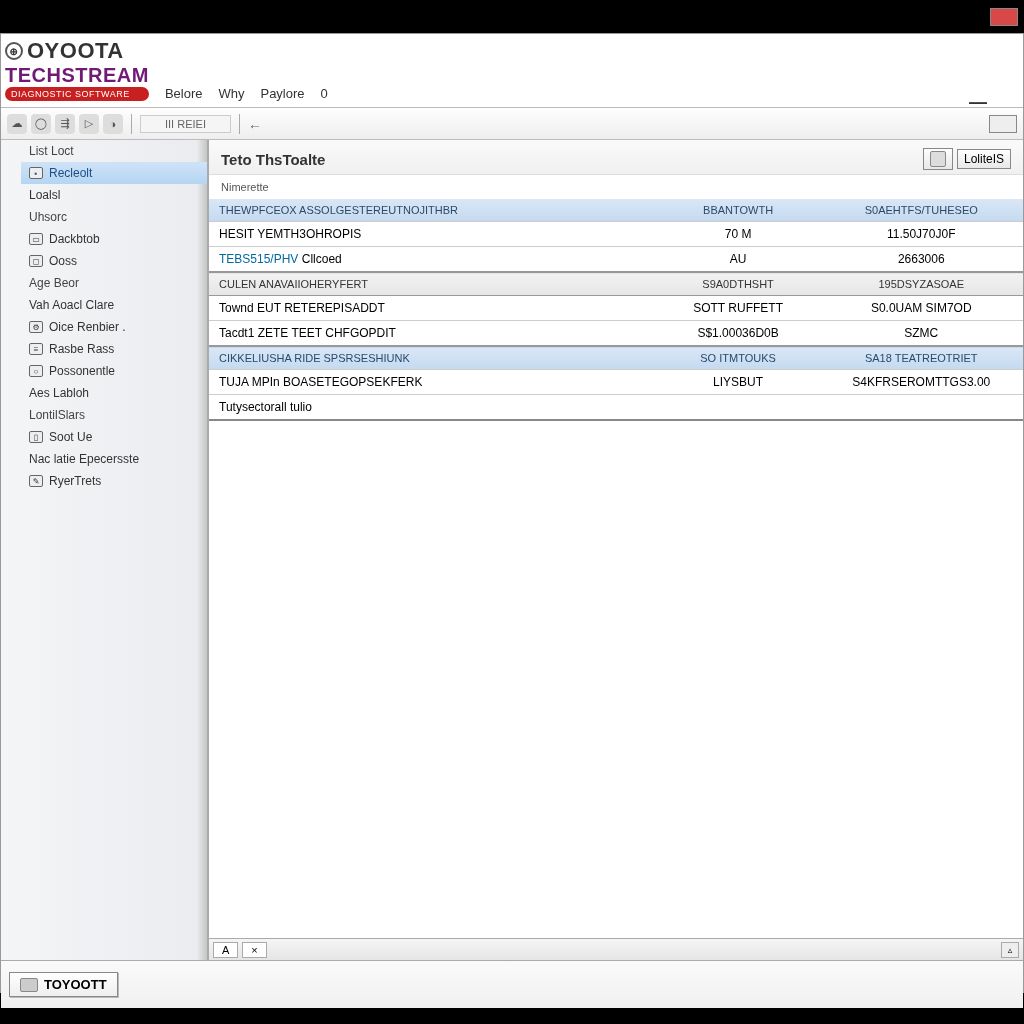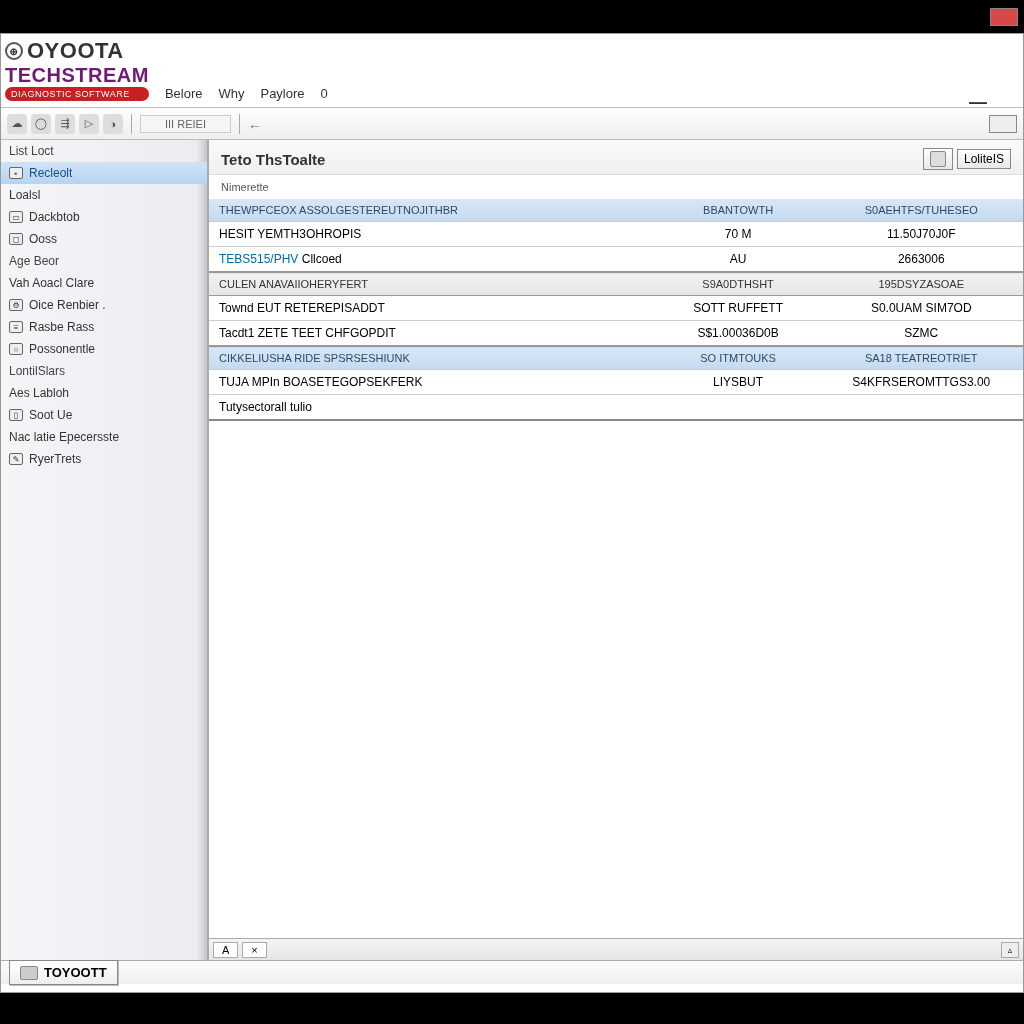--- a/index.html
+++ b/index.html
@@ -16,21 +16,21 @@
 .menubar { display: flex; align-items: flex-end; gap: 16px; padding: 34px 0 6px 8px; font-size: 13px; color: #333; }
 .menubar span { cursor: pointer; margin-top: 18px; }
 .min-btn { position: absolute; right: 36px; top: 58px; font-size: 18px; font-weight: bold; color: #333; }
 .toolbar { height: 32px; border-bottom: 1px solid #bbb; background: linear-gradient(#fefefe, #eee); display: flex; align-items: center; padding: 0 6px; gap: 4px; }
 .tool-icon { width: 20px; height: 20px; border-radius: 4px; background: #ddd; display: flex; align-items: center; justify-content: center; font-size: 11px; color: #555; }
 .tool-sep { width: 1px; height: 20px; background: #aaa; margin: 0 4px; }
 .tool-text { font-size: 11px; color: #666; border: 1px solid #ccc; padding: 2px 24px; background: #f5f5f5; }
 .tool-right { margin-left: auto; width: 28px; height: 18px; border: 1px solid #888; background: #eee; }
 .main-area { display: flex; height: 820px; }
 .sidebar { width: 208px; border-right: 2px solid #aaa; background: linear-gradient(to right, #f4f5f7 0%, #eaecef 95%, #c5c5c5 100%); overflow-y: auto; font-size: 12px; }
-.side-item { padding: 4px 8px; display: flex; align-items: center; gap: 6px; cursor: pointer; color: #333; }
+.side-item { padding: 4px 8px; display: flex; align-items: center; gap: 6px; cursor: pointer; color: #333; margin-left: 20px; }
 .side-item.selected { background: linear-gradient(#cfe3f8, #b5d5f2); color: #1a4d8a; }
 .side-item.header { font-weight: normal; color: #444; }
 .side-icon { width: 14px; height: 12px; border: 1px solid #666; background: #eee; border-radius: 2px; font-size: 8px; display: flex; align-items: center; justify-content: center; }
 .content { flex: 1; background: #fff; display: flex; flex-direction: column; }
 .content-header { padding: 8px 12px 4px; display: flex; align-items: center; border-bottom: 1px solid #ddd; background: linear-gradient(#fafafa, #f0f0f0); }
 .content-title { font-size: 15px; font-weight: bold; color: #333; }
 .content-header-right { margin-left: auto; display: flex; gap: 4px; align-items: center; }
 .hdr-btn { border: 1px solid #888; background: linear-gradient(#fefefe,#e8e8e8); padding: 2px 6px; font-size: 12px; display: flex; align-items: center; gap: 4px; }
 .hdr-icon { width: 16px; height: 16px; border: 1px solid #888; background: #ddd; border-radius: 2px; }
 .content-sub { font-size: 11px; color: #555; padding: 6px 12px; }
@@ -40,21 +40,21 @@
 .data-table tr.hdr-row { background: linear-gradient(#d9e7f6, #c5daf0); font-size: 11px; color: #2a4a6a; }
 .data-table tr.section-row { background: linear-gradient(#f2f2f2, #e6e6e6); border-top: 2px solid #999; border-bottom: 1px solid #999; font-size: 11px; color: #333; }
 .data-table tr.alt-section { background: linear-gradient(#d9e7f6, #c5daf0); border-top: 2px solid #999; font-size: 11px; color: #2a4a6a; }
 .col-name { width: 55%; }
 .col-val1 { width: 20%; text-align: center; }
 .col-val2 { width: 25%; text-align: center; }
 .muted { color: #0369a1; }
 .tab-bar { height: 22px; border-top: 1px solid #aaa; background: linear-gradient(#f5f5f5,#e5e5e5); display: flex; align-items: center; padding: 0 4px; gap: 4px; font-size: 11px; }
 .tab { border: 1px solid #aaa; padding: 1px 8px; background: #fff; }
 .tab-scroll { margin-left: auto; width: 18px; height: 16px; border: 1px solid #aaa; background: #eee; display: flex; align-items: center; justify-content: center; font-size: 9px; }
-.footer { border-top: 1px solid #aaa; padding: 6px 8px; background: linear-gradient(#fafafa,#f0f0f0); height: 24px; display: flex; align-items: center; }
+.footer { border-top: 1px solid #aaa; padding: 6px 8px; background: linear-gradient(#fafafa,#f0f0f0); height: 48px; display: flex; align-items: center; }
 .footer-btn { border: 1px solid #888; background: linear-gradient(#fff,#eee); padding: 4px 10px; font-size: 13px; font-weight: bold; display: flex; align-items: center; gap: 6px; box-shadow: 1px 1px 0 #bbb; }
 .footer-icon { width: 18px; height: 14px; background: #ccc; border: 1px solid #888; border-radius: 2px; }
 </style>
 </head>
 <body>
 
 <div class="titlebar">
   <div class="close-btn"></div>
 </div>
 
@@ -95,20 +95,23 @@
       <div class="side-item header">
           <span>List Loct</span>
         </div>
       <div class="side-item selected">
           <span class="side-icon">▪</span>
           <span>Recleolt</span>
         </div>
       <div class="side-item">
           <span>Loalsl</span>
         </div>
+      <div class="side-item header">
+          <span>Uhsorc</span>
+        </div>
       <div class="side-item">
           <span class="side-icon">▭</span>
           <span>Dackbtob</span>
         </div>
       <div class="side-item">
           <span class="side-icon">◻</span>
           <span>Ooss</span>
         </div>
       <div class="side-item header">
           <span>Age Beor</span>
@@ -121,25 +124,25 @@
           <span>Oice Renbier .</span>
         </div>
       <div class="side-item">
           <span class="side-icon">≡</span>
           <span>Rasbe Rass</span>
         </div>
       <div class="side-item">
           <span class="side-icon">○</span>
           <span>Possonentle</span>
         </div>
+      <div class="side-item">
+          <span>Aes Labloh</span>
+        </div>
       <div class="side-item header">
           <span>LontilSlars</span>
-        </div>
-      <div class="side-item">
-          <span>Aes Labloh</span>
         </div>
       <div class="side-item">
           <span class="side-icon">▯</span>
           <span>Soot Ue</span>
         </div>
       <div class="side-item">
           <span>Nac latie Epecersste</span>
         </div>
       <div class="side-item">
           <span class="side-icon">✎</span>

